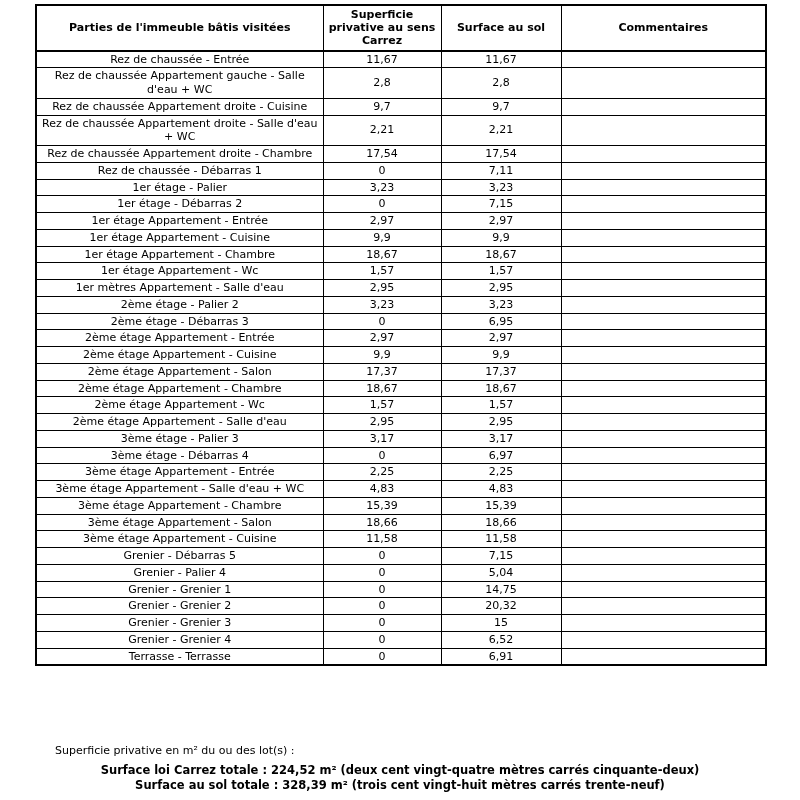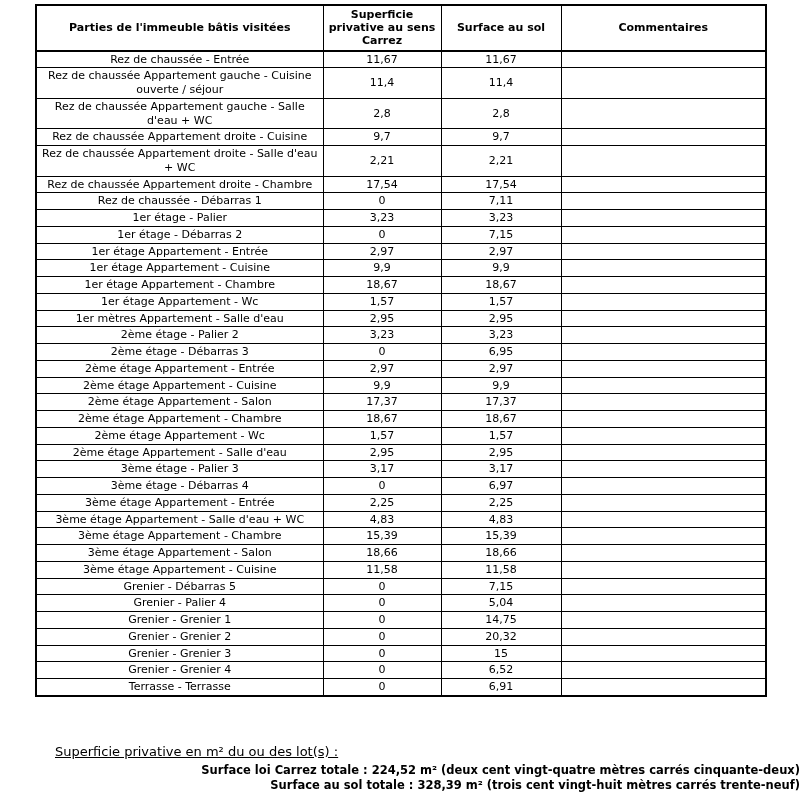--- a/index.html
+++ b/index.html
@@ -49,30 +49,29 @@
     background: #ffffff;
     overflow: hidden;
   }
   table.carrez-table td.label   { text-align: center; }
   table.carrez-table td.num     { text-align: center; }
   table.carrez-table td.comment { text-align: left; }
   .footer-note {
     position: absolute;
     left: 55px;
     top: 744px;
-    font-size: 13px;
+    font-size: 11px;
     line-height: 1.3;
-    text-decoration: underline;
   }
   .footer-totals {
     position: absolute;
     left: 0;
     top: 763px;
     width: 800px;
-    text-align: right;
+    text-align: center;
     font-size: 11.5px;
     font-weight: bold;
     line-height: 1.32;
   }
 </style>
 </head>
 <body>
 
 <div class="page">
 
@@ -92,26 +91,20 @@
       </tr>
     </thead>
     <tbody>
         <tr>
           <td class="label">Rez de chaussée - Entrée</td>
           <td class="num">11,67</td>
           <td class="num">11,67</td>
           <td class="comment"></td>
         </tr>
         <tr>
-          <td class="label">Rez de chaussée Appartement gauche - Cuisine ouverte / séjour</td>
-          <td class="num">11,4</td>
-          <td class="num">11,4</td>
-          <td class="comment"></td>
-        </tr>
-        <tr>
           <td class="label">Rez de chaussée Appartement gauche - Salle d'eau + WC</td>
           <td class="num">2,8</td>
           <td class="num">2,8</td>
           <td class="comment"></td>
         </tr>
         <tr>
           <td class="label">Rez de chaussée Appartement droite - Cuisine</td>
           <td class="num">9,7</td>
           <td class="num">9,7</td>
           <td class="comment"></td>

